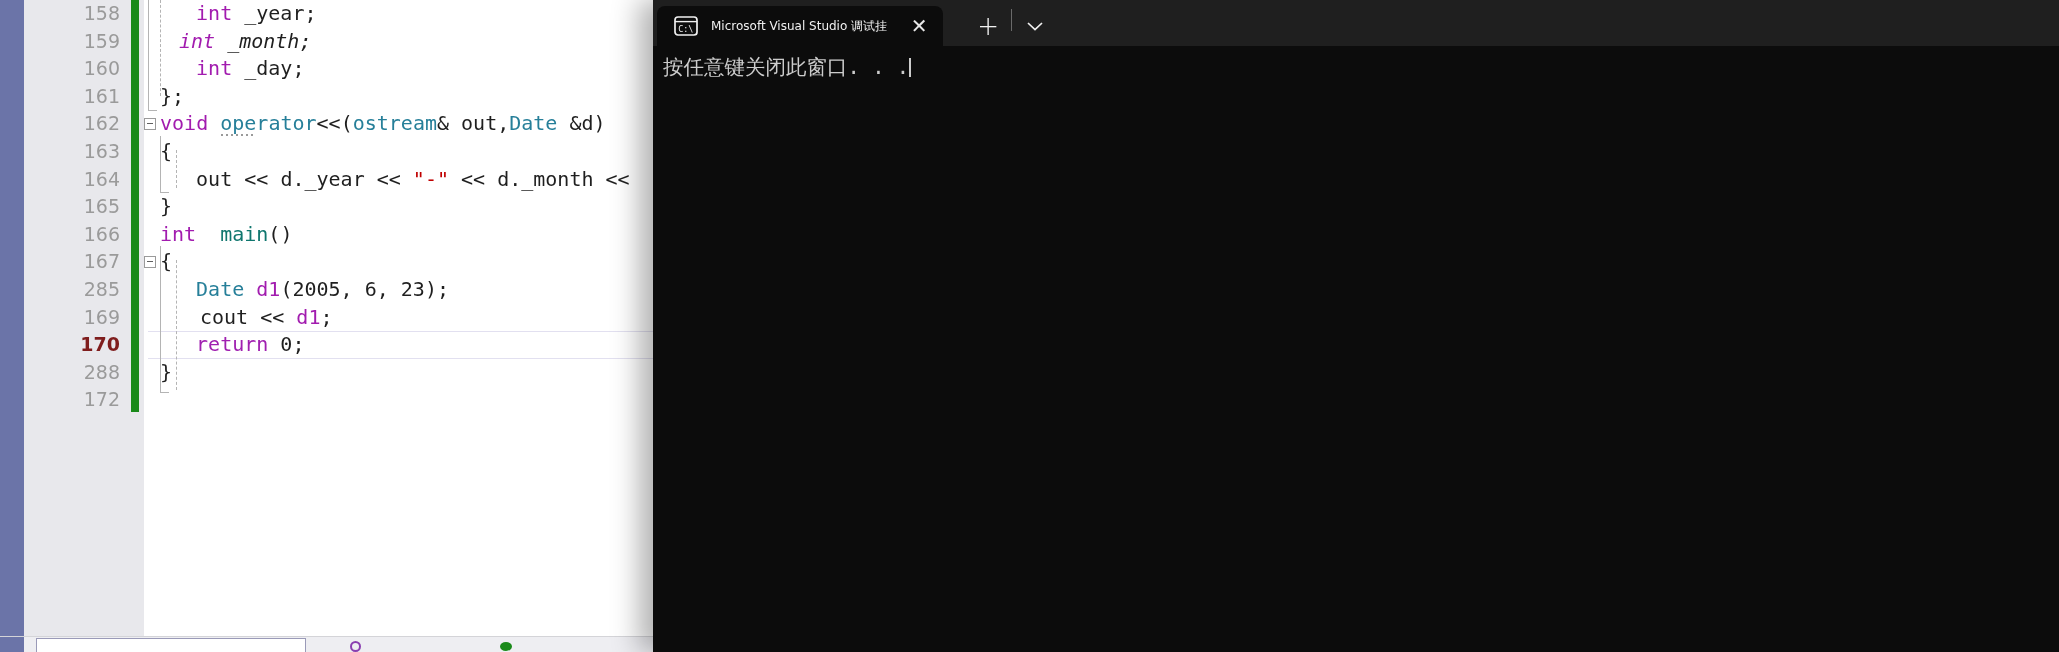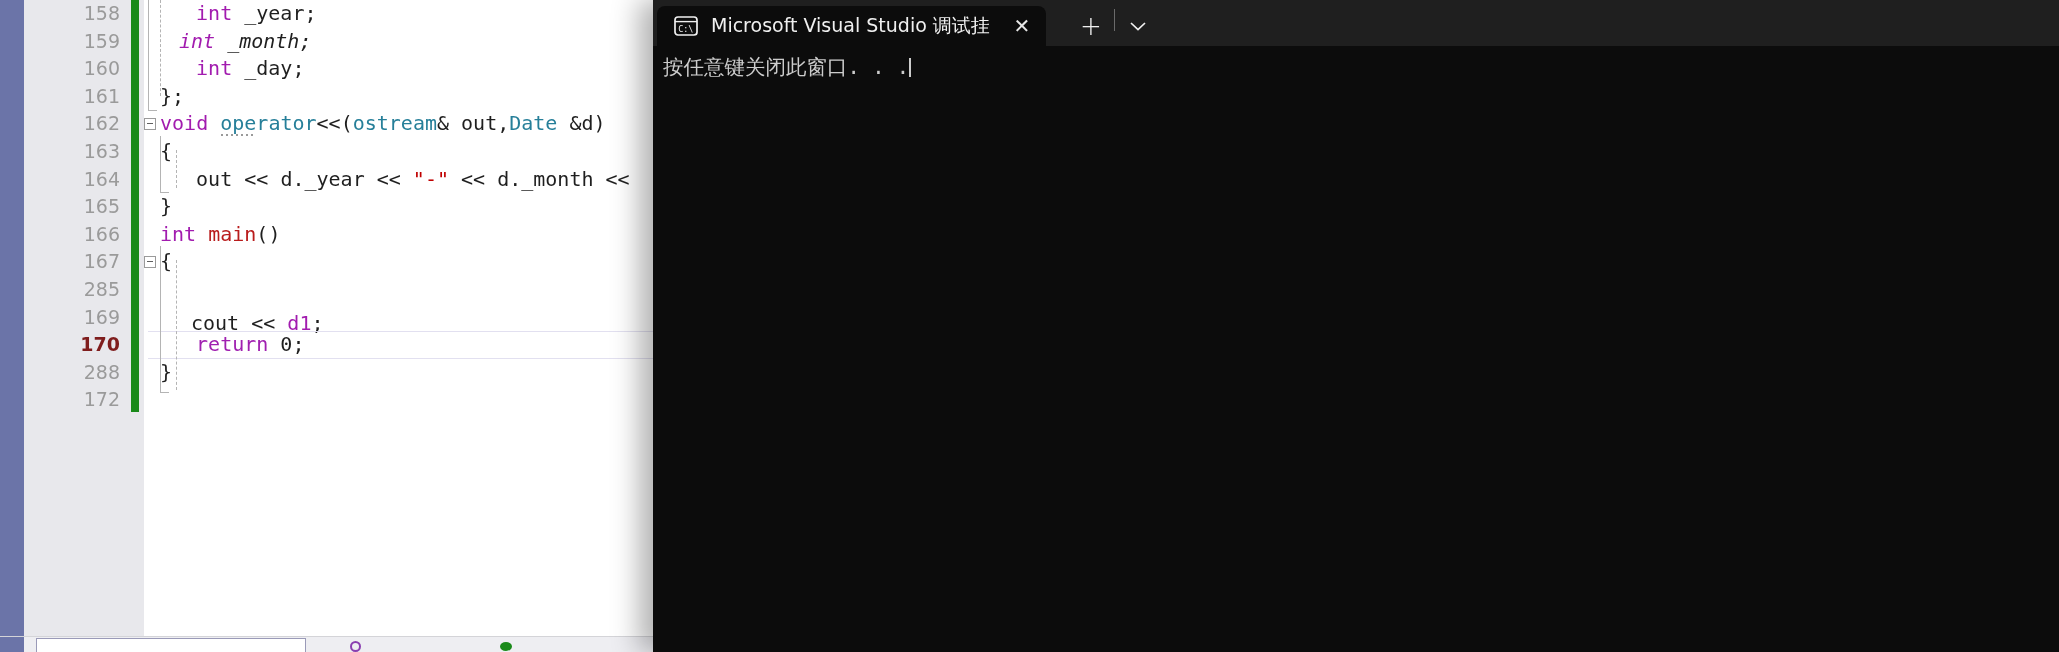--- a/index.html
+++ b/index.html
@@ -124,21 +124,21 @@
     position: absolute;
     border-left: 1px solid #b4b4b4;
     border-bottom: 1px solid #b4b4b4;
     width: 8px;
   }
 
   
   .kw    { color: #a21caf; }
   .kw2   { color: #a020b0; }
   .typed { color: #267f99; }
-  .fn    { color: #b91c1c; }
+  .fn    { color: #0f766e; margin-left: 12px; }
   .str   { color: #c00000; }
   .op    { color: #1f1f1f; }
   .id    { color: #1f1f1f; }
 
   
   .squiggle {
     position: absolute;
     height: 4px;
     background:
       radial-gradient(circle at 2px 3px, #9a9a9a 1.2px, transparent 1.4px) 0 0/5px 4px repeat-x;
@@ -213,21 +213,21 @@
     gap: 12px;
     max-width: 620px;
   }
   .cmd-icon {
     width: 26px; height: 26px;
     flex: 0 0 26px;
     display: block;
   }
   .term-tab-title {
     color: #f0f0f0;
-    font-size: 19px;
+    font-size: 12px;
     white-space: nowrap;
     overflow: hidden;
     text-overflow: clip;
     max-width: 460px;
     font-family: "DejaVu Sans", "Liberation Sans", sans-serif;
   }
   .term-tab-close {
     width: 40px; height: 40px;
     display: flex; align-items: center; justify-content: center;
     color: #e8e8e8;
@@ -289,22 +289,22 @@
       <div class="code-line"><span class="ln">158</span><span class="code-text" style="left: 196.08px;"><span class="kw">int</span><span class="id"> _year;</span></span></div>
       <div class="code-line"><span class="ln">159</span><span class="code-text" style="left: 179px; font-style: italic;"><span class="kw">int</span><span class="id"> _month;</span></span></div>
       <div class="code-line"><span class="ln">160</span><span class="code-text" style="left: 196.08px;"><span class="kw">int</span><span class="id"> _day;</span></span></div>
       <div class="code-line"><span class="ln">161</span><span class="code-text" style="left: 160.02px;"><span class="id">};</span></span></div>
       <div class="code-line"><span class="ln">162</span><span class="code-text" style="left: 160.02px;"><span class="kw">void</span><span class="id"> </span><span class="typed">operator</span><span class="op">&lt;&lt;(</span><span class="typed">ostream</span><span class="id">&amp; out,</span><span class="typed">Date</span><span class="id"> &amp;d)</span></span><div class="fold-box"></div></div>
       <div class="code-line"><span class="ln">163</span><span class="code-text" style="left: 160.02px;"><span class="id">{</span></span></div>
       <div class="code-line"><span class="ln">164</span><span class="code-text" style="left: 196.08px;"><span class="id">out </span><span class="op">&lt;&lt;</span><span class="id"> d._year </span><span class="op">&lt;&lt;</span><span class="id"> </span><span class="str">"-"</span><span class="id"> </span><span class="op">&lt;&lt;</span><span class="id"> d._month </span><span class="op">&lt;&lt;</span></span></div>
       <div class="code-line"><span class="ln">165</span><span class="code-text" style="left: 160.02px;"><span class="id">}</span></span></div>
       <div class="code-line"><span class="ln">166</span><span class="code-text" style="left: 160.02px;"><span class="kw">int</span><span class="id"> </span><span class="fn">main</span><span class="id">()</span></span></div>
       <div class="code-line"><span class="ln">167</span><span class="code-text" style="left: 160.02px;"><span class="id">{</span></span><div class="fold-box"></div></div>
-      <div class="code-line"><span class="ln">285</span></div>
-      <div class="code-line"><span class="ln">169</span><span class="code-text" style="left: 191px; margin-top: 6px;"><span class="id">cout </span><span class="op">&lt;&lt;</span><span class="id"> </span><span class="kw">d1</span><span class="id">;</span></span></div>
+      <div class="code-line"><span class="ln">285</span><span class="code-text" style="left: 196.08px;"><span class="typed">Date</span><span class="id"> </span><span class="kw">d1</span><span class="id">(2005, 6, 23);</span></span></div>
+      <div class="code-line"><span class="ln">169</span><span class="code-text" style="left: 200px;"><span class="id">cout </span><span class="op">&lt;&lt;</span><span class="id"> </span><span class="kw">d1</span><span class="id">;</span></span></div>
       <div class="code-line"><div class="cur-line-hl"></div><span class="ln cur">170</span><span class="code-text" style="left: 196.08px;"><span class="kw2">return</span><span class="id"> 0;</span></span></div>
       <div class="code-line"><span class="ln">288</span><span class="code-text" style="left: 160.02px;"><span class="id">}</span></span></div>
       <div class="code-line"><span class="ln">172</span><span class="code-text" style="left: 148px;"></span></div>
     </div>
 
   <div class="vs-bottom-strip">
     <div class="seg-left"></div>
     <div class="seg-tab"></div>
     <div class="dot-purple"></div>
     <div class="dot-green"></div>

